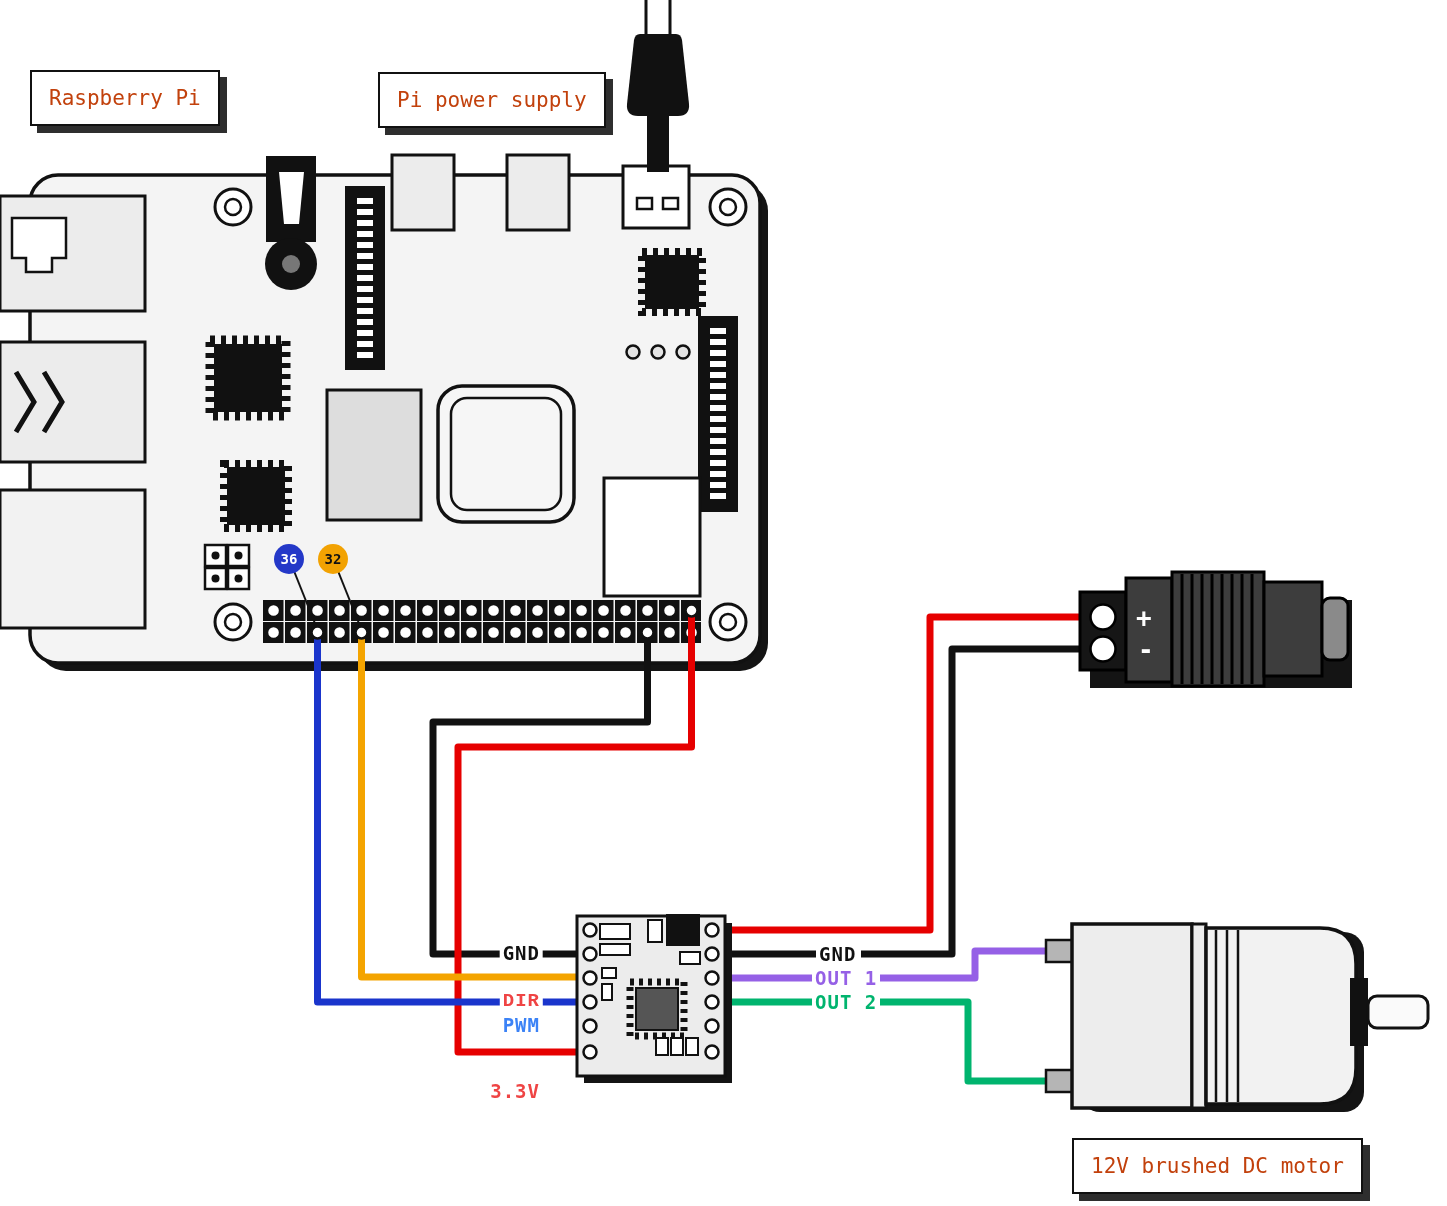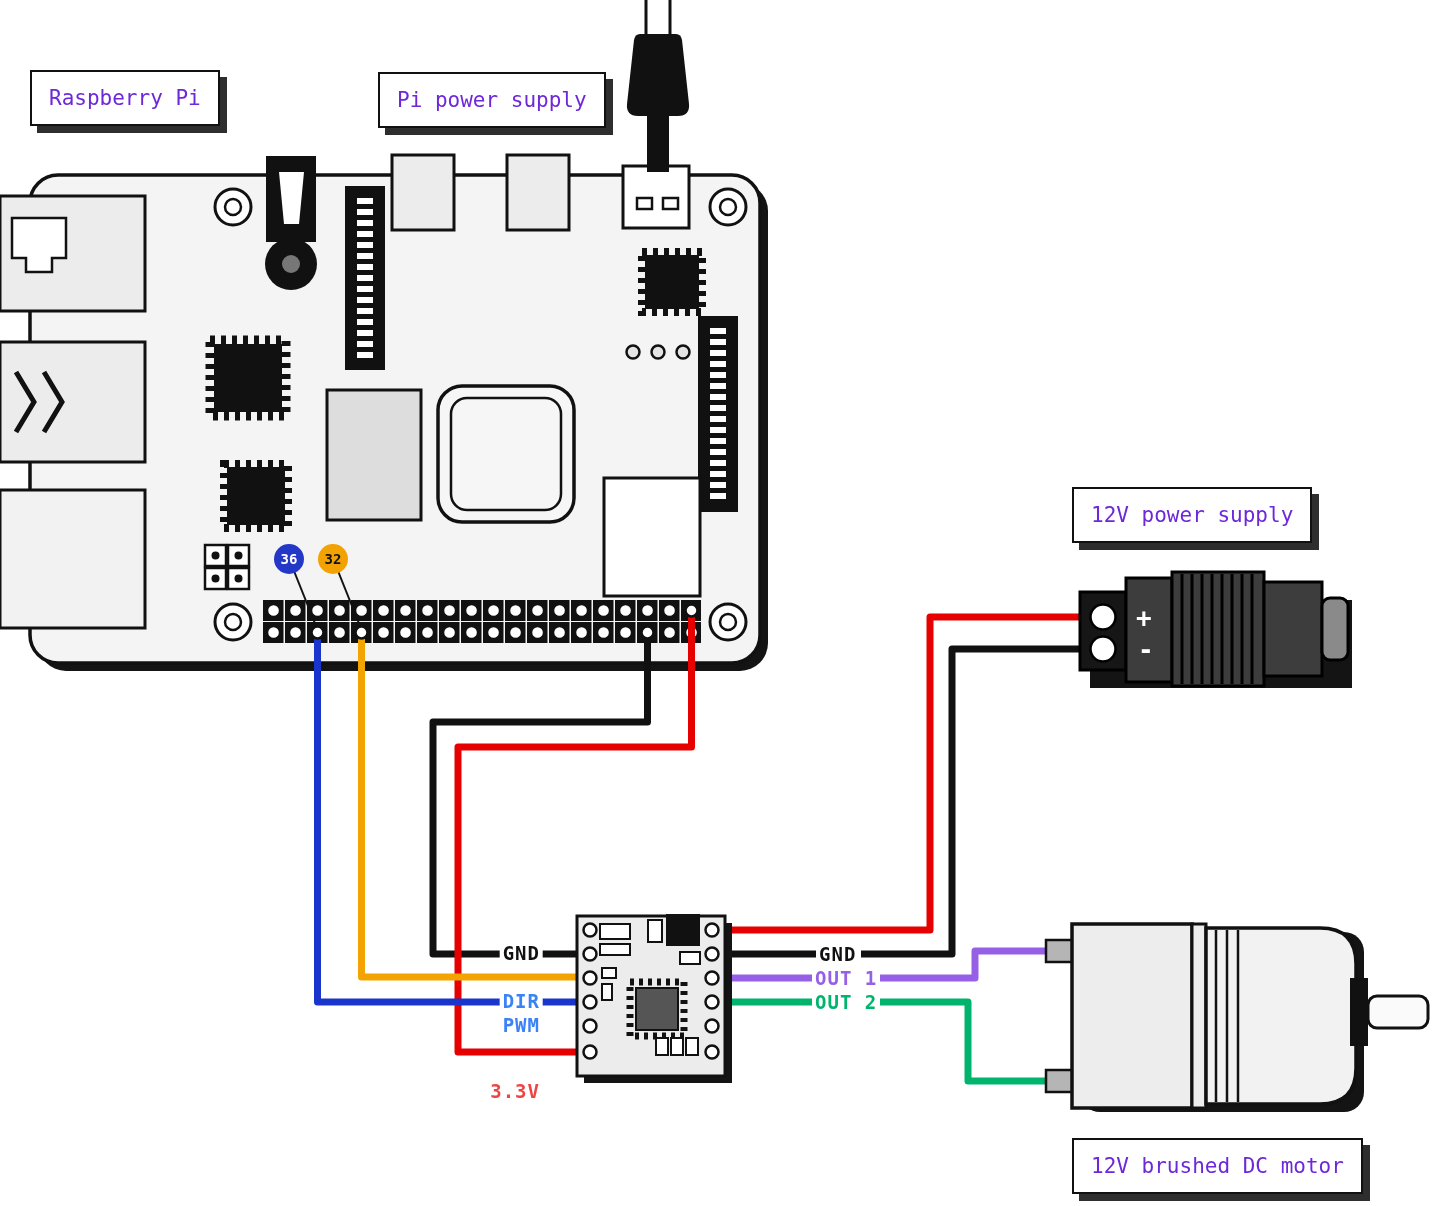--- a/index.html
+++ b/index.html
@@ -1,21 +1,21 @@
 <!DOCTYPE html>
 <html><head>
 <meta charset="utf-8">
 <style>
   html,body { margin:0; padding:0; background:#fff; }
   #stage { position:relative; width:1447px; height:1206px; background:#fff; overflow:hidden;
            font-family:"DejaVu Sans Mono",monospace; }
   #stage svg { position:absolute; left:0; top:0; }
   .lbl-box { position:absolute; background:#fff; border:2px solid #111;
              box-shadow:7px 7px 0 #2e2e2e; padding:11px 17px;
-             font:21px "DejaVu Sans Mono",monospace; color:#6d28d9; white-space:nowrap; line-height:1.45; }
+             font:21px "DejaVu Sans Mono",monospace; color:#c2410c; white-space:nowrap; line-height:1.45; }
   .pin-lbl { position:absolute; background:#fff; font:bold 19px "DejaVu Sans Mono",monospace;
              padding:0 3px; white-space:nowrap; transform:translate(0,-50%); letter-spacing:1px; }
   .pin-lbl.right-anchor { transform:translate(-100%,-50%); }
   .badge-t { font:bold 14px "DejaVu Sans Mono",monospace; text-anchor:middle; }
   .term-t  { font:bold 26px "DejaVu Sans Mono",monospace; fill:#fff; }
 </style>
 </head>
 <body>
 
 <div id="stage">
@@ -223,25 +223,24 @@
       <line x1="1227" y1="930" x2="1227" y2="1102" stroke="#111" stroke-width="2.5"></line>
       <line x1="1238" y1="930" x2="1238" y2="1102" stroke="#111" stroke-width="2.5"></line>
     </g>
     <rect x="1350" y="978" width="18" height="68" fill="#111"></rect>
     <rect x="1368" y="996" width="60" height="32" rx="9" fill="#fafafa" stroke="#111" stroke-width="3"></rect>
   </g>
 </svg>
 
   <div class="lbl-box" style="left:30px; top:70px;">Raspberry Pi</div>
   <div class="lbl-box" style="left:378px; top:72px;">Pi power supply</div>
-  <div class="lbl-box" style="left:1072px; top:487px;">12V power supply</div>
   <div class="lbl-box" style="left:1072px; top:1138px;">12V brushed DC motor</div>
 
   <div class="pin-lbl right-anchor" style="left: 543px; top: 953px; color: rgb(17, 17, 17);">GND</div>
   <div class="pin-lbl right-anchor" style="left: 543px; top: 977px; color: #3b82f6; margin-top: 48px;">PWM</div>
-  <div class="pin-lbl right-anchor" style="left: 543px; top: 1001px; color: #3b82f6;">DIR</div>
+  <div class="pin-lbl right-anchor" style="left: 543px; top: 1001px; color: #ef4444; font-family: Liberation Mono, monospace;">DIR</div>
   <div class="pin-lbl right-anchor" style="left: 543px; top: 1051px; color: #ef4444; margin-top: 40px;">3.3V</div>
 
   <div class="pin-lbl" style="left: 818px; top: 958px; color: rgb(230, 0, 0);">12V</div>
   <div class="pin-lbl" style="left: 816px; top: 954px; color: rgb(17, 17, 17);">GND</div>
   <div class="pin-lbl" style="left: 812px; top: 978px; color: rgb(149, 96, 230);">OUT 1</div>
   <div class="pin-lbl" style="left: 812px; top: 1002px; color: rgb(0, 180, 110);">OUT 2</div>
 </div>
 
 </body></html>

